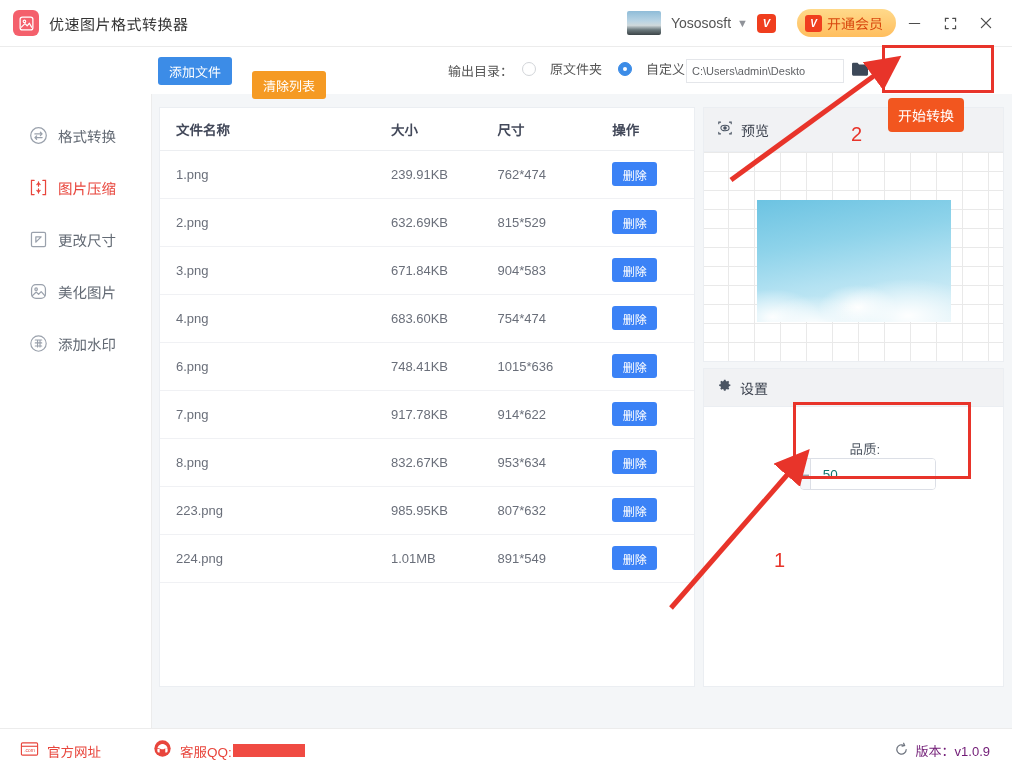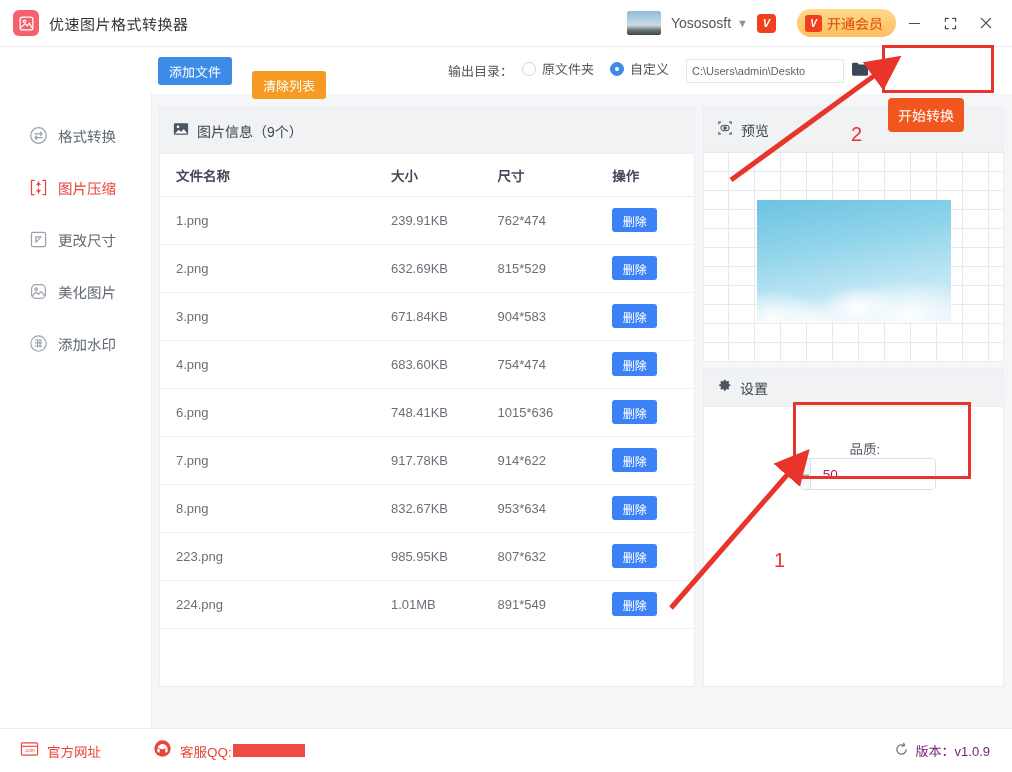--- a/index.html
+++ b/index.html
@@ -138,21 +138,21 @@
   .outdir-label {
     position: absolute;
     left: 448px; top: 14px;
     font-size: 13px; color: #555555;
   }
   .radio-grp {
     position: absolute;
     left: 522px; top: 12px;
     display: flex; align-items: center;
   }
-  .radio-item { display: flex; align-items: center; cursor: pointer; }
+  .radio-item { display: flex; align-items: center; cursor: pointer; gap: 8px; }
   .radio-item + .radio-item { margin-left: 16px; }
   .rdot {
     width: 14px; height: 14px;
     border-radius: 50%;
     border: 1px solid #d2d5d9;
     background: #ffffff;
     display: inline-block;
     position: relative;
   }
   .rdot.on { border-color: #3c8ce7; background: #3c8ce7; }
@@ -351,21 +351,21 @@
     display: flex; align-items: center; justify-content: center;
   }
   .stp-btn.minus { border-right: 1px solid #dcdfe6; }
   .stp-val {
     flex: 1 1 auto;
     border: none;
     outline: none;
     text-align: left;
     padding-left: 12px;
     font-size: 13.5px;
-    color: #be185d;
+    color: #0f766e;
     font-family: "Liberation Sans", "DejaVu Sans", sans-serif;
     background: #ffffff;
   }
 
   
   .footer {
     position: absolute;
     left: 0; bottom: 0;
     width: 1012px; height: 44px;
     background: #ffffff;
@@ -538,30 +538,20 @@
           <circle cx="10" cy="10" r="8.1"></circle>
           <path d="M6.6 6.3h6.8M6.6 9.4h6.8M6.6 12.6h6.8M9 6.3v7.4M11.6 6.3v7.4"></path>
         </svg>
       </span>
       <span class="si-txt">添加水印</span>
     </div>
 
   </div>
 
   <div class="filepanel">
-    <div class="fp-head">
-      <span>
-        <svg width="16" height="16" viewBox="0 0 18 18">
-          <rect x="1" y="2.4" width="16" height="13.2" rx="1.4" fill="#4b5563"></rect>
-          <circle cx="5.6" cy="6.6" r="1.5" fill="#ffffff"></circle>
-          <path d="M2.2 14.2l4.4-4.3 2.5 2.5 3-3.4 4 5.2H2.2z" fill="#ffffff"></path>
-        </svg>
-      </span>
-      <span class="fh-txt">图片信息（9个）</span>
-    </div>
 
     <table class="tbl">
       <thead>
         <tr>
           <th class="c-name">文件名称</th>
           <th class="c-size">大小</th>
           <th class="c-dim">尺寸</th>
           <th class="c-act">操作</th>
         </tr>
       </thead>

